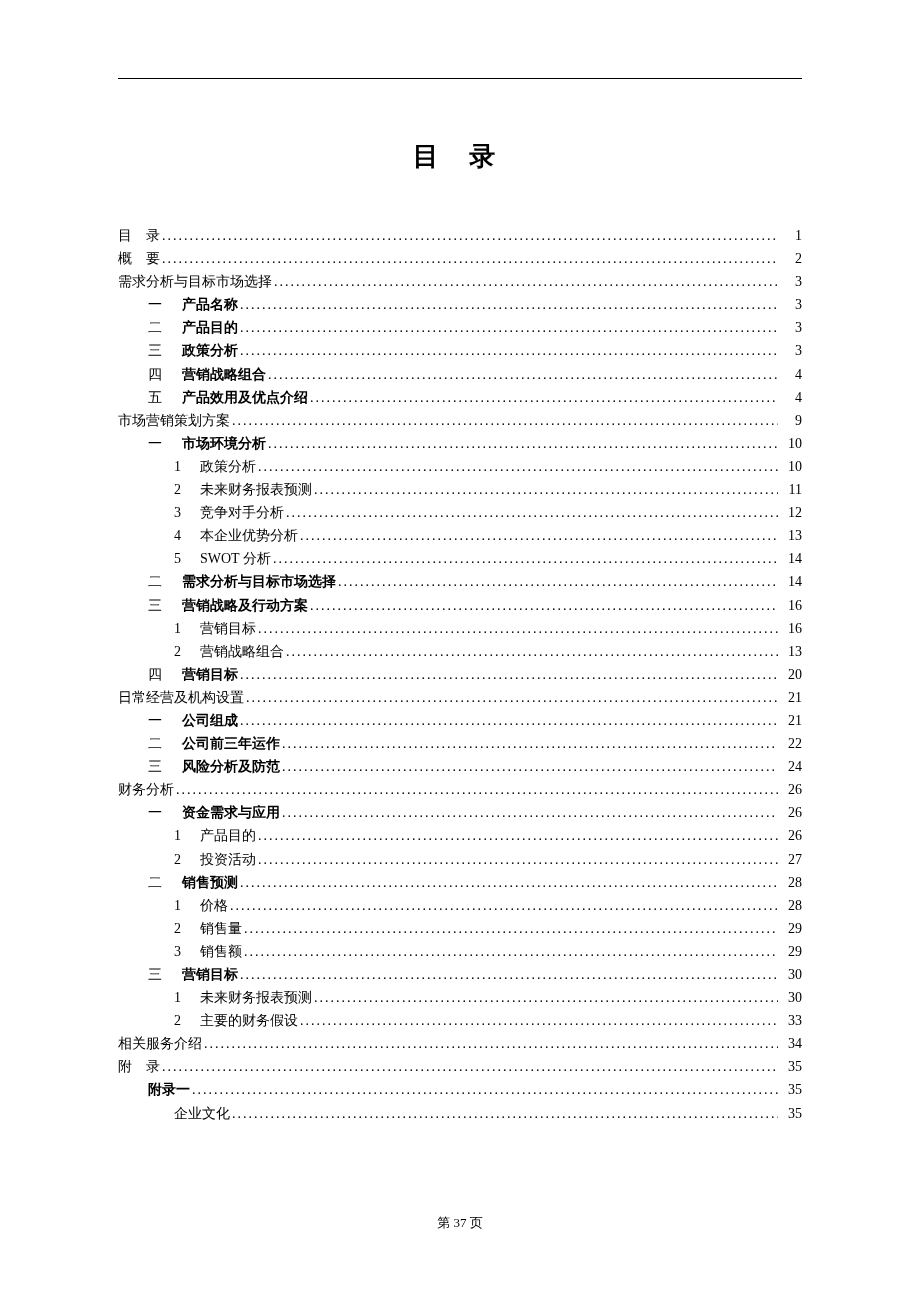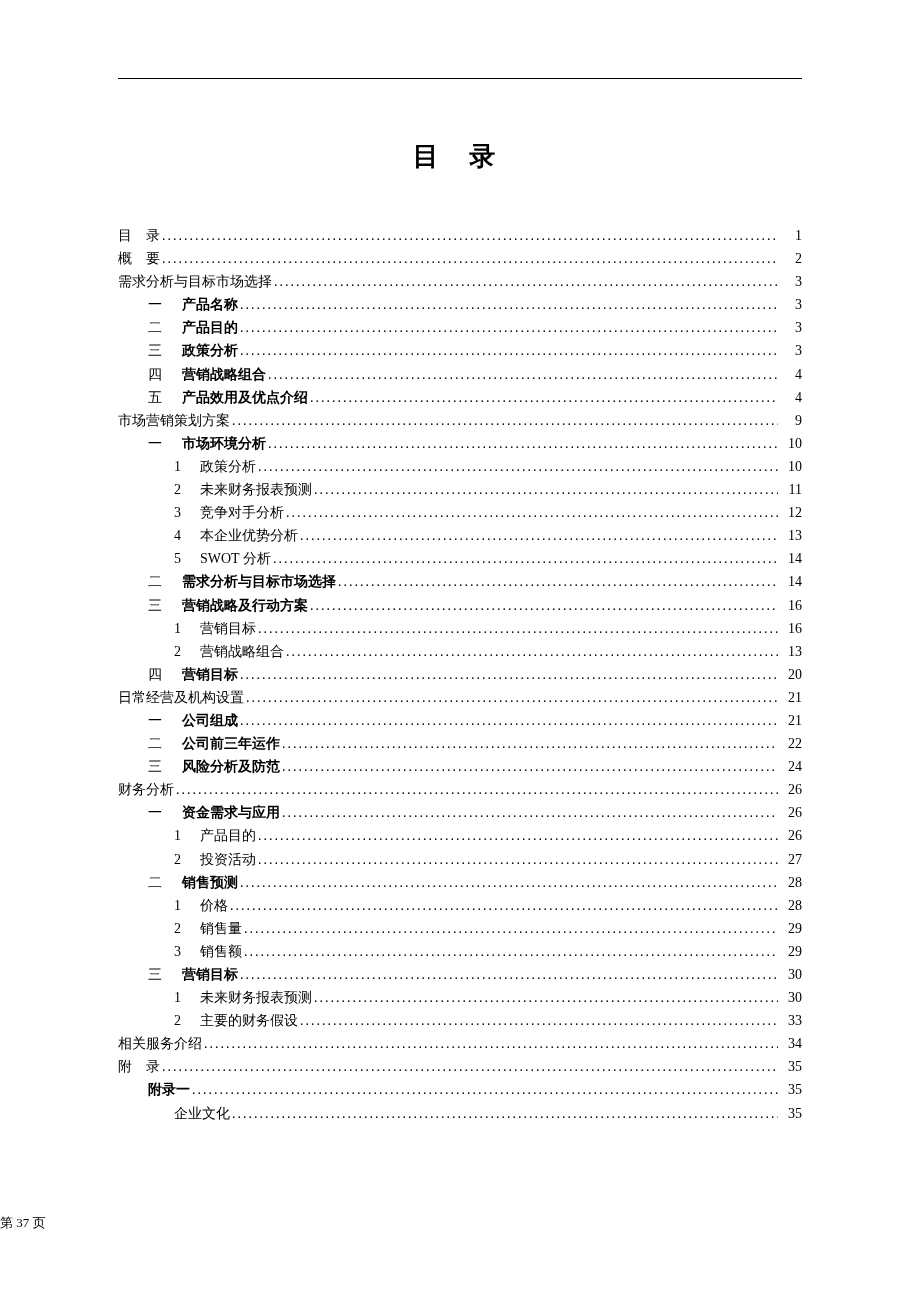--- a/index.html
+++ b/index.html
@@ -62,20 +62,21 @@
     .pg {
       flex: 0 0 auto;
       text-align: right;
       min-width: 22px;
     }
     .footer {
       position: absolute;
       bottom: 70px;
       left: 0;
       right: 0;
+      text-align: center;
       font-size: 13px;
     }
   </style>
 </head>
 <body>
 
 <div class="page">
   <div class="top-rule"></div>
 
   <div class="title">目 录</div>

